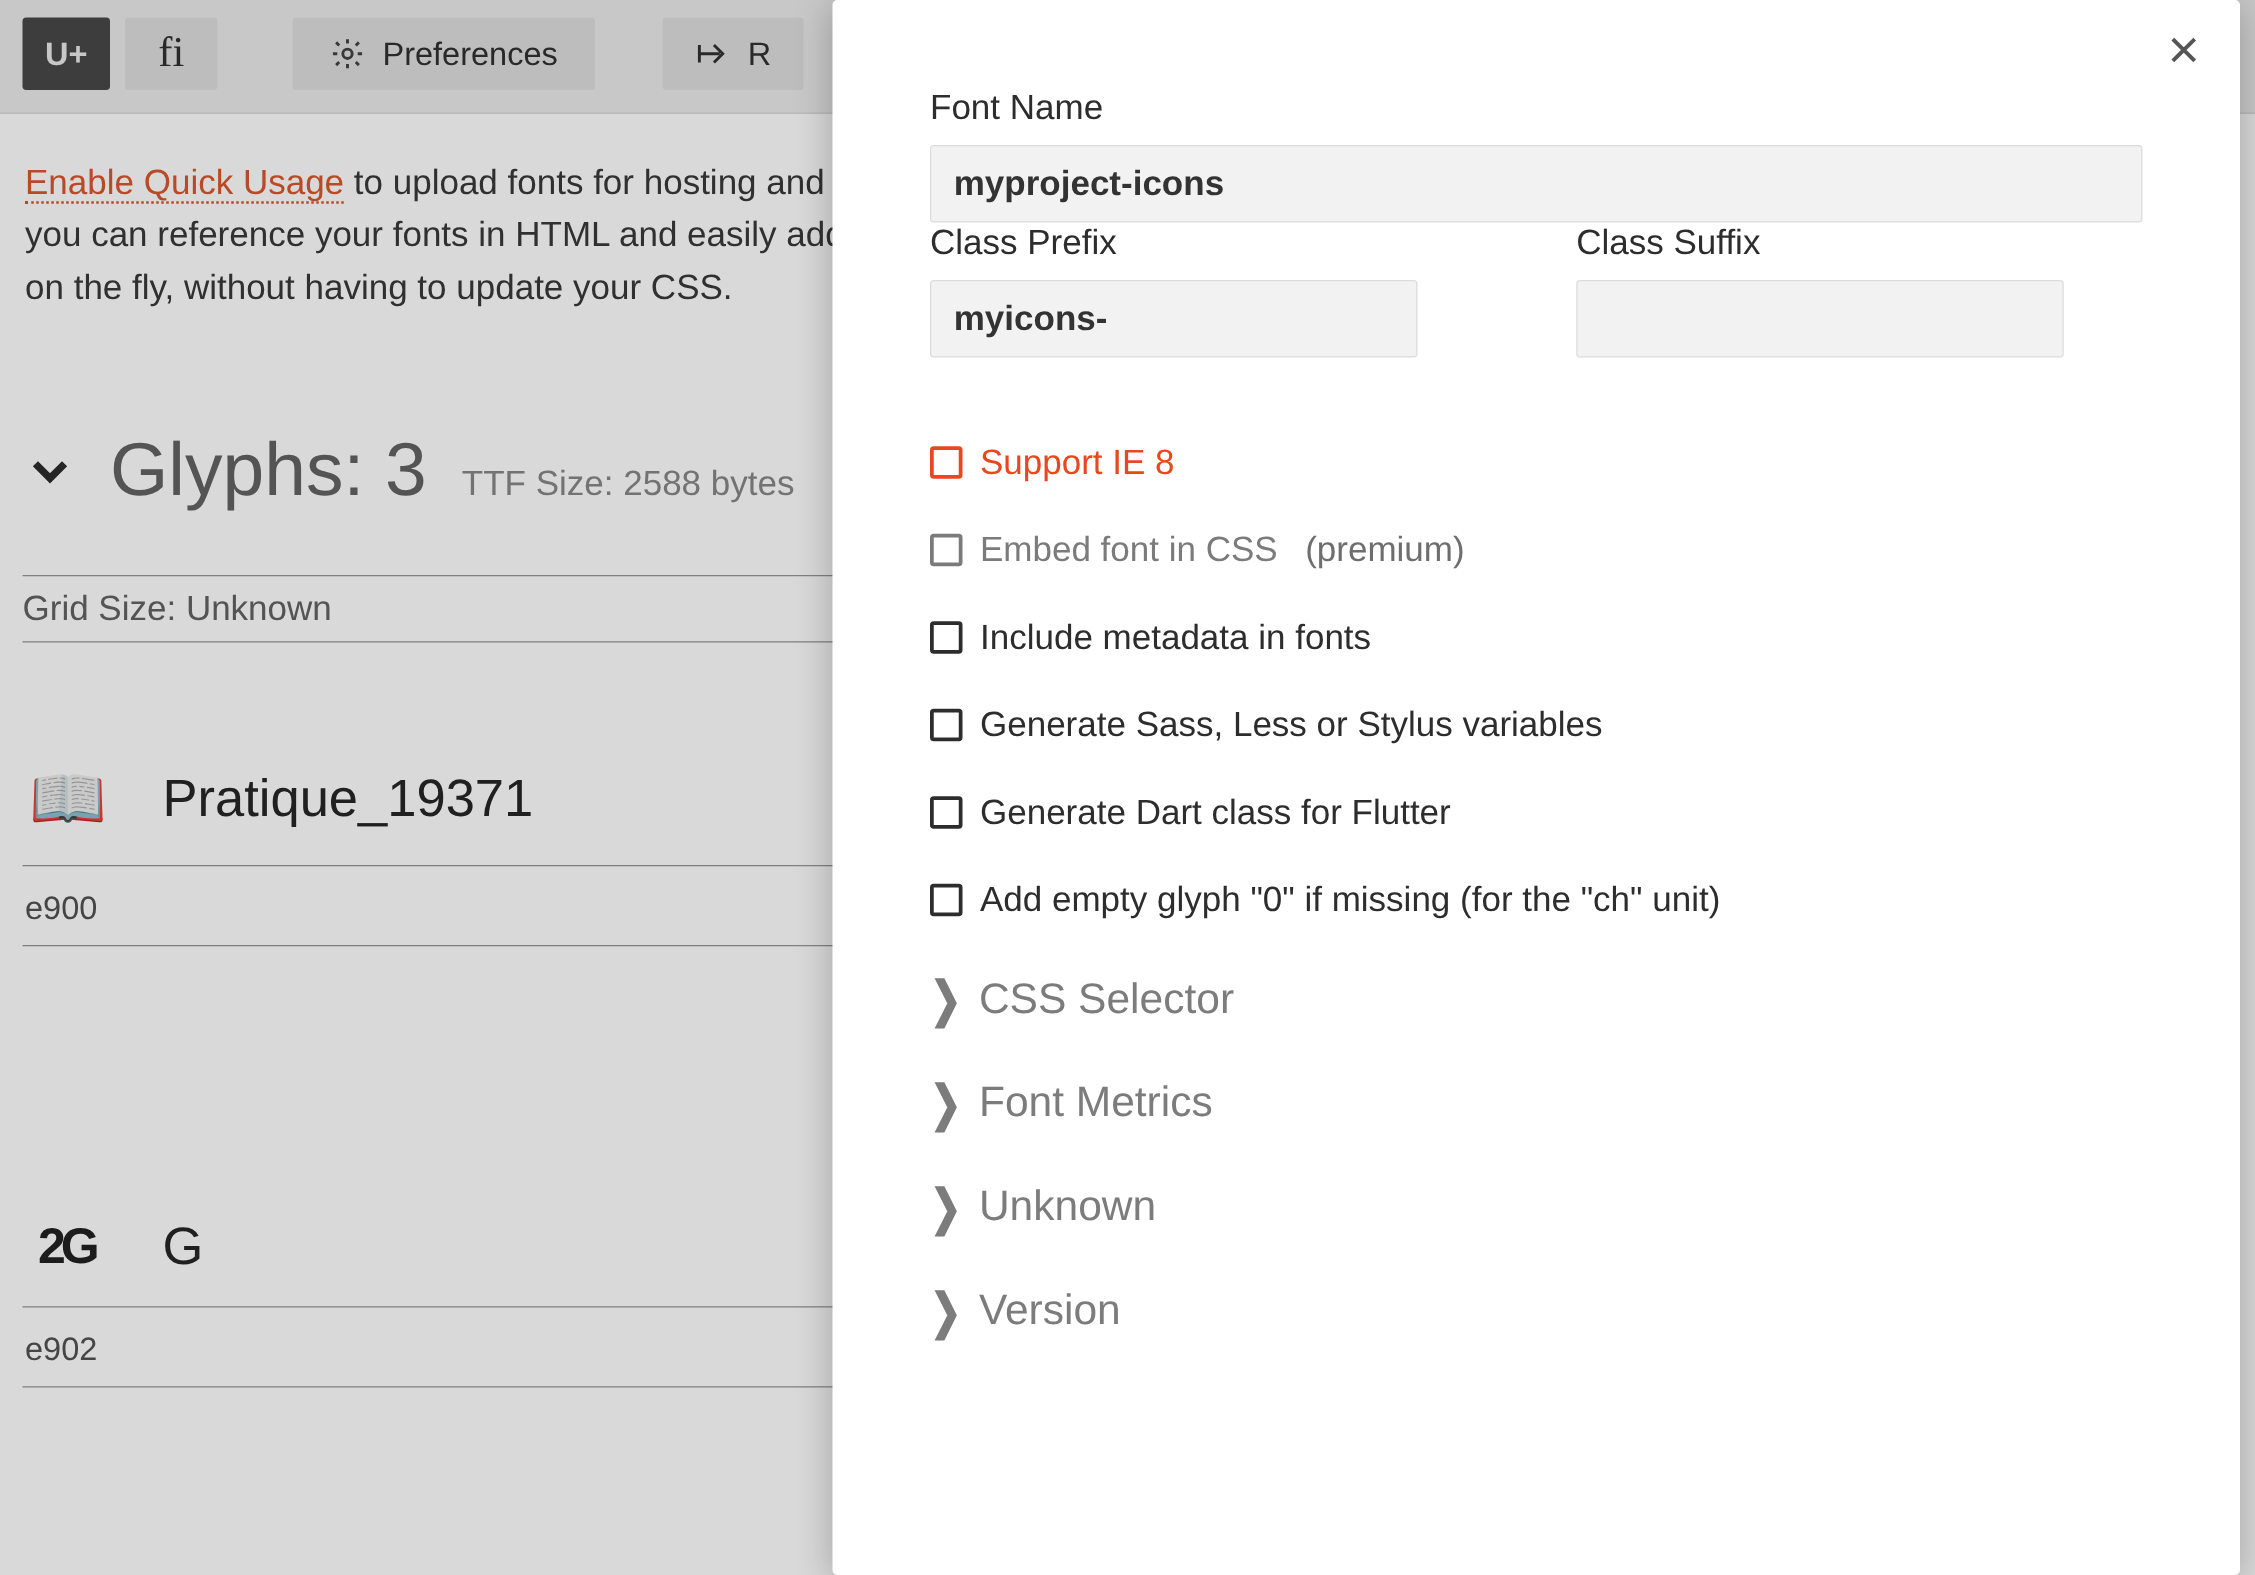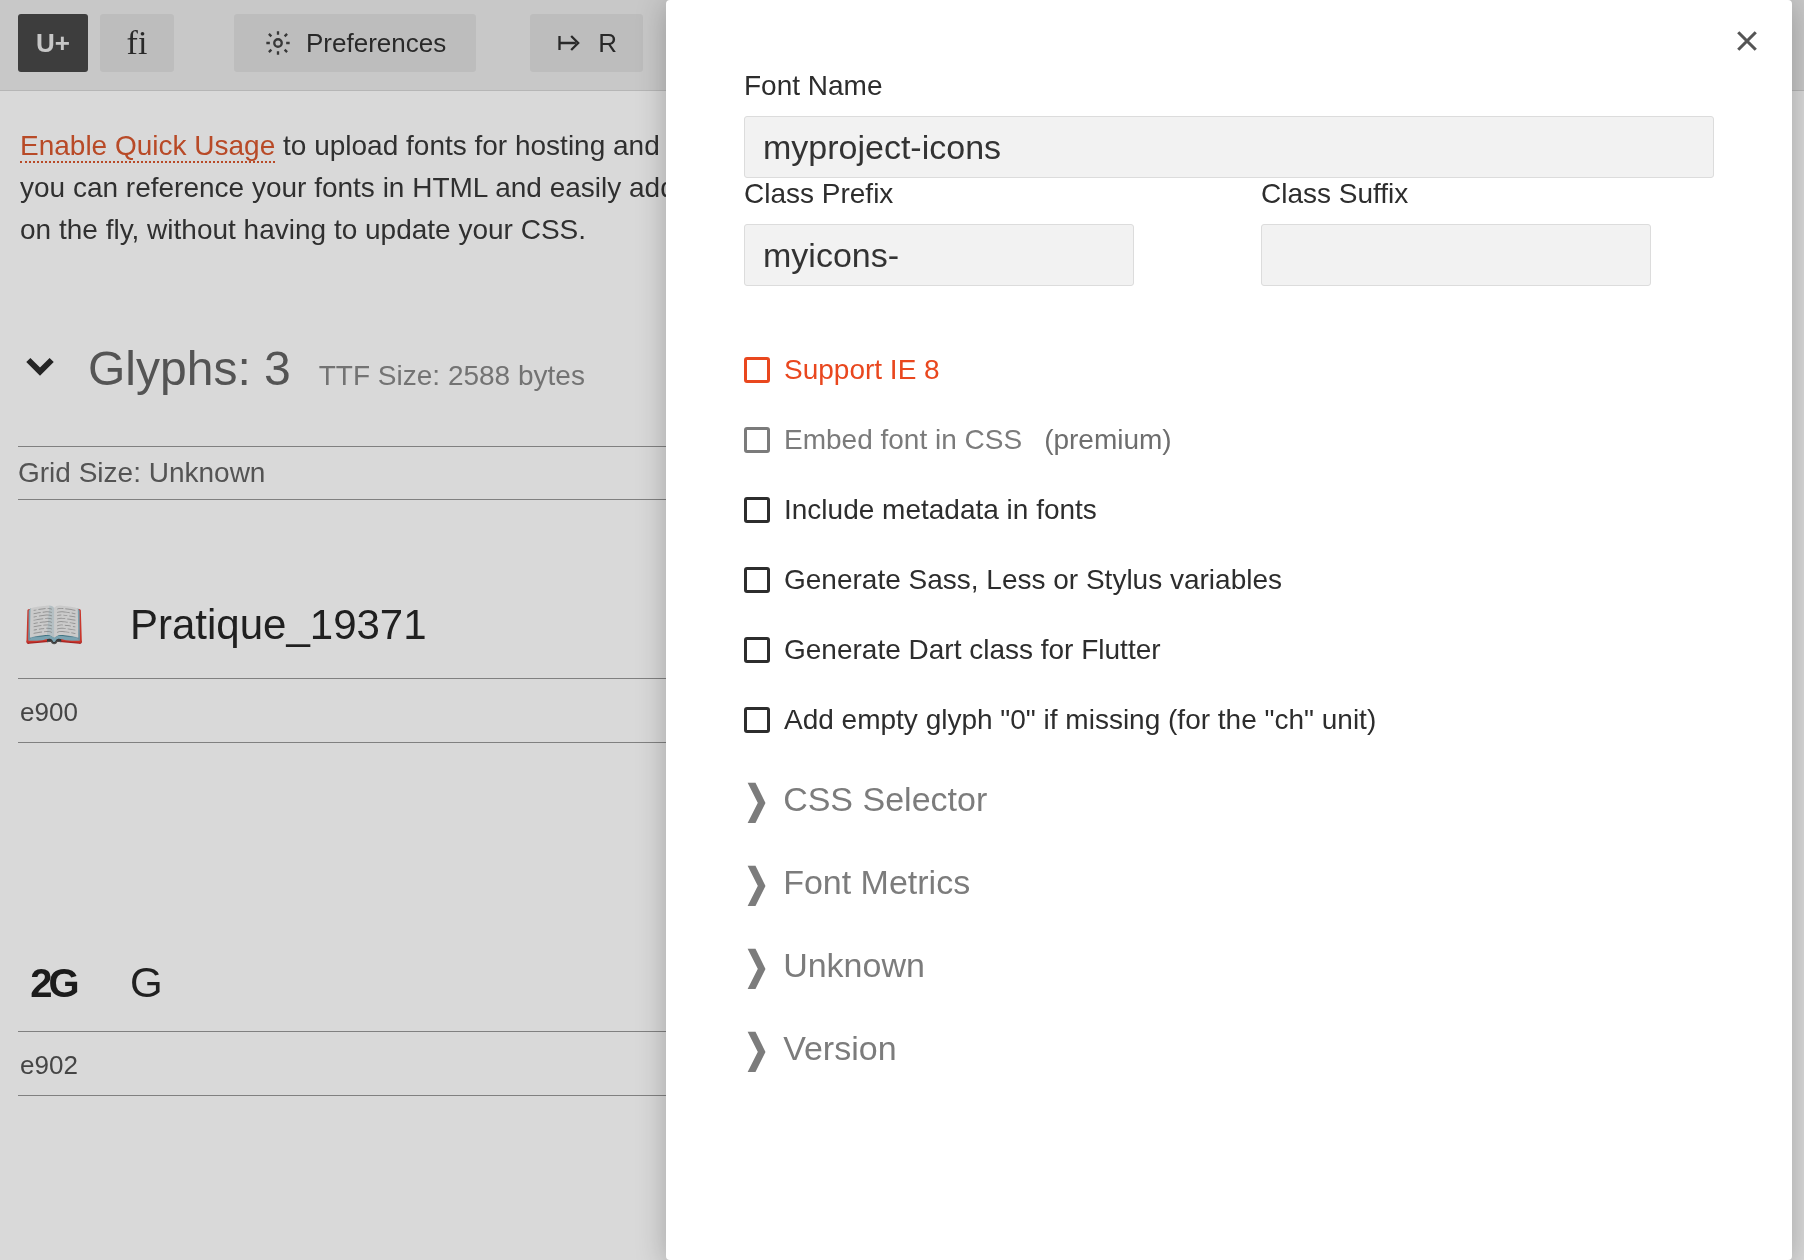--- a/index.html
+++ b/index.html
@@ -45,21 +45,21 @@
   .link { color: #e05a2f; border-bottom: 2px dotted #e05a2f; }
 
   .glyph-head {
     display: flex; align-items: baseline; gap: 28px;
     margin-top: 90px; padding: 0 20px;
   }
   .chev {
     font-size: 40px; font-weight: 700; color: #2d2d2d;
   }
   .glyph-title {
-    font-size: 48px; color: #666; font-weight: 400;
+    font-size: 60px; color: #666; font-weight: 400;
   }
   .ttf {
     font-size: 28px; color: #8c8c8c;
   }
 
   .gridsize {
     margin: 50px 18px 0 18px;
     padding: 10px 0;
     border-top: 1px solid #9c9c9c;
     border-bottom: 1px solid #9c9c9c;
@@ -114,21 +114,21 @@
 
   .fld-label {
     font-size: 28px; color: #2d2d2d; margin-bottom: 14px; display: block;
   }
   .txt {
     width: 100%; height: 62px;
     background: #f2f2f2;
     border: 1px solid #dcdcdc;
     border-radius: 3px;
     padding: 0 18px;
-    font-size: 34px; color: #333;
+    font-size: 28px; color: #333; font-weight: bold;
   }
   .row2 {
     display: flex; gap: 64px; 
   }
   .row2 > div { flex: 1; }
   .row2 .txt { width: 390px; }
 
   .checks { margin-top: 68px; }
   .chk {
     display: flex; align-items: center; gap: 14px;

